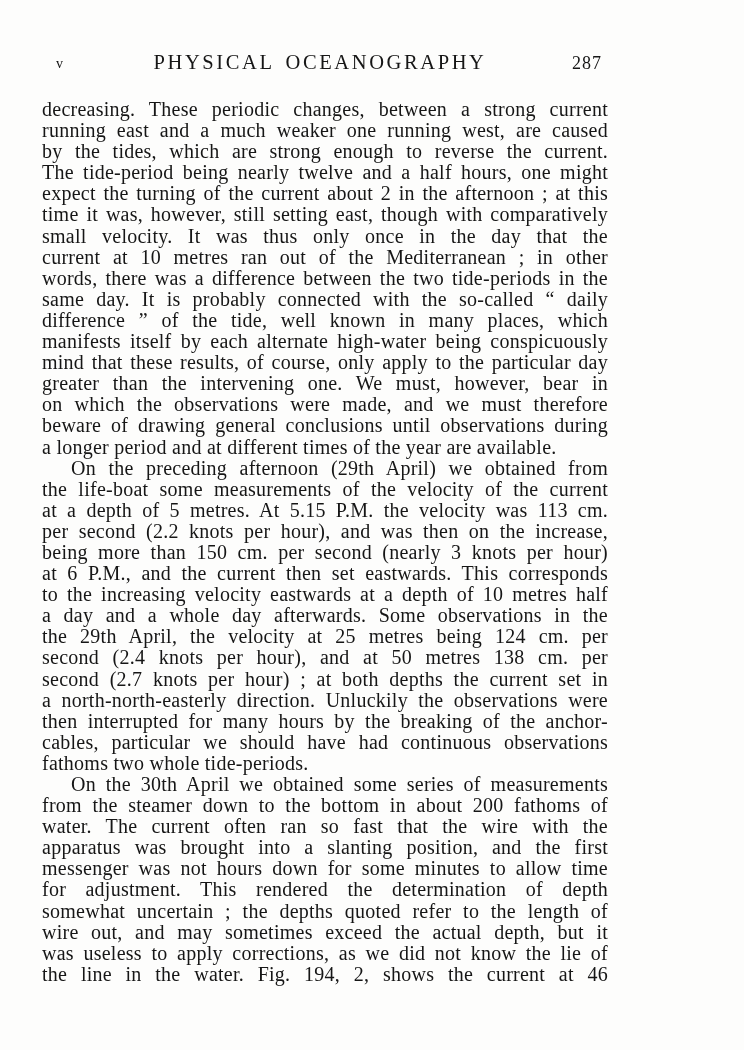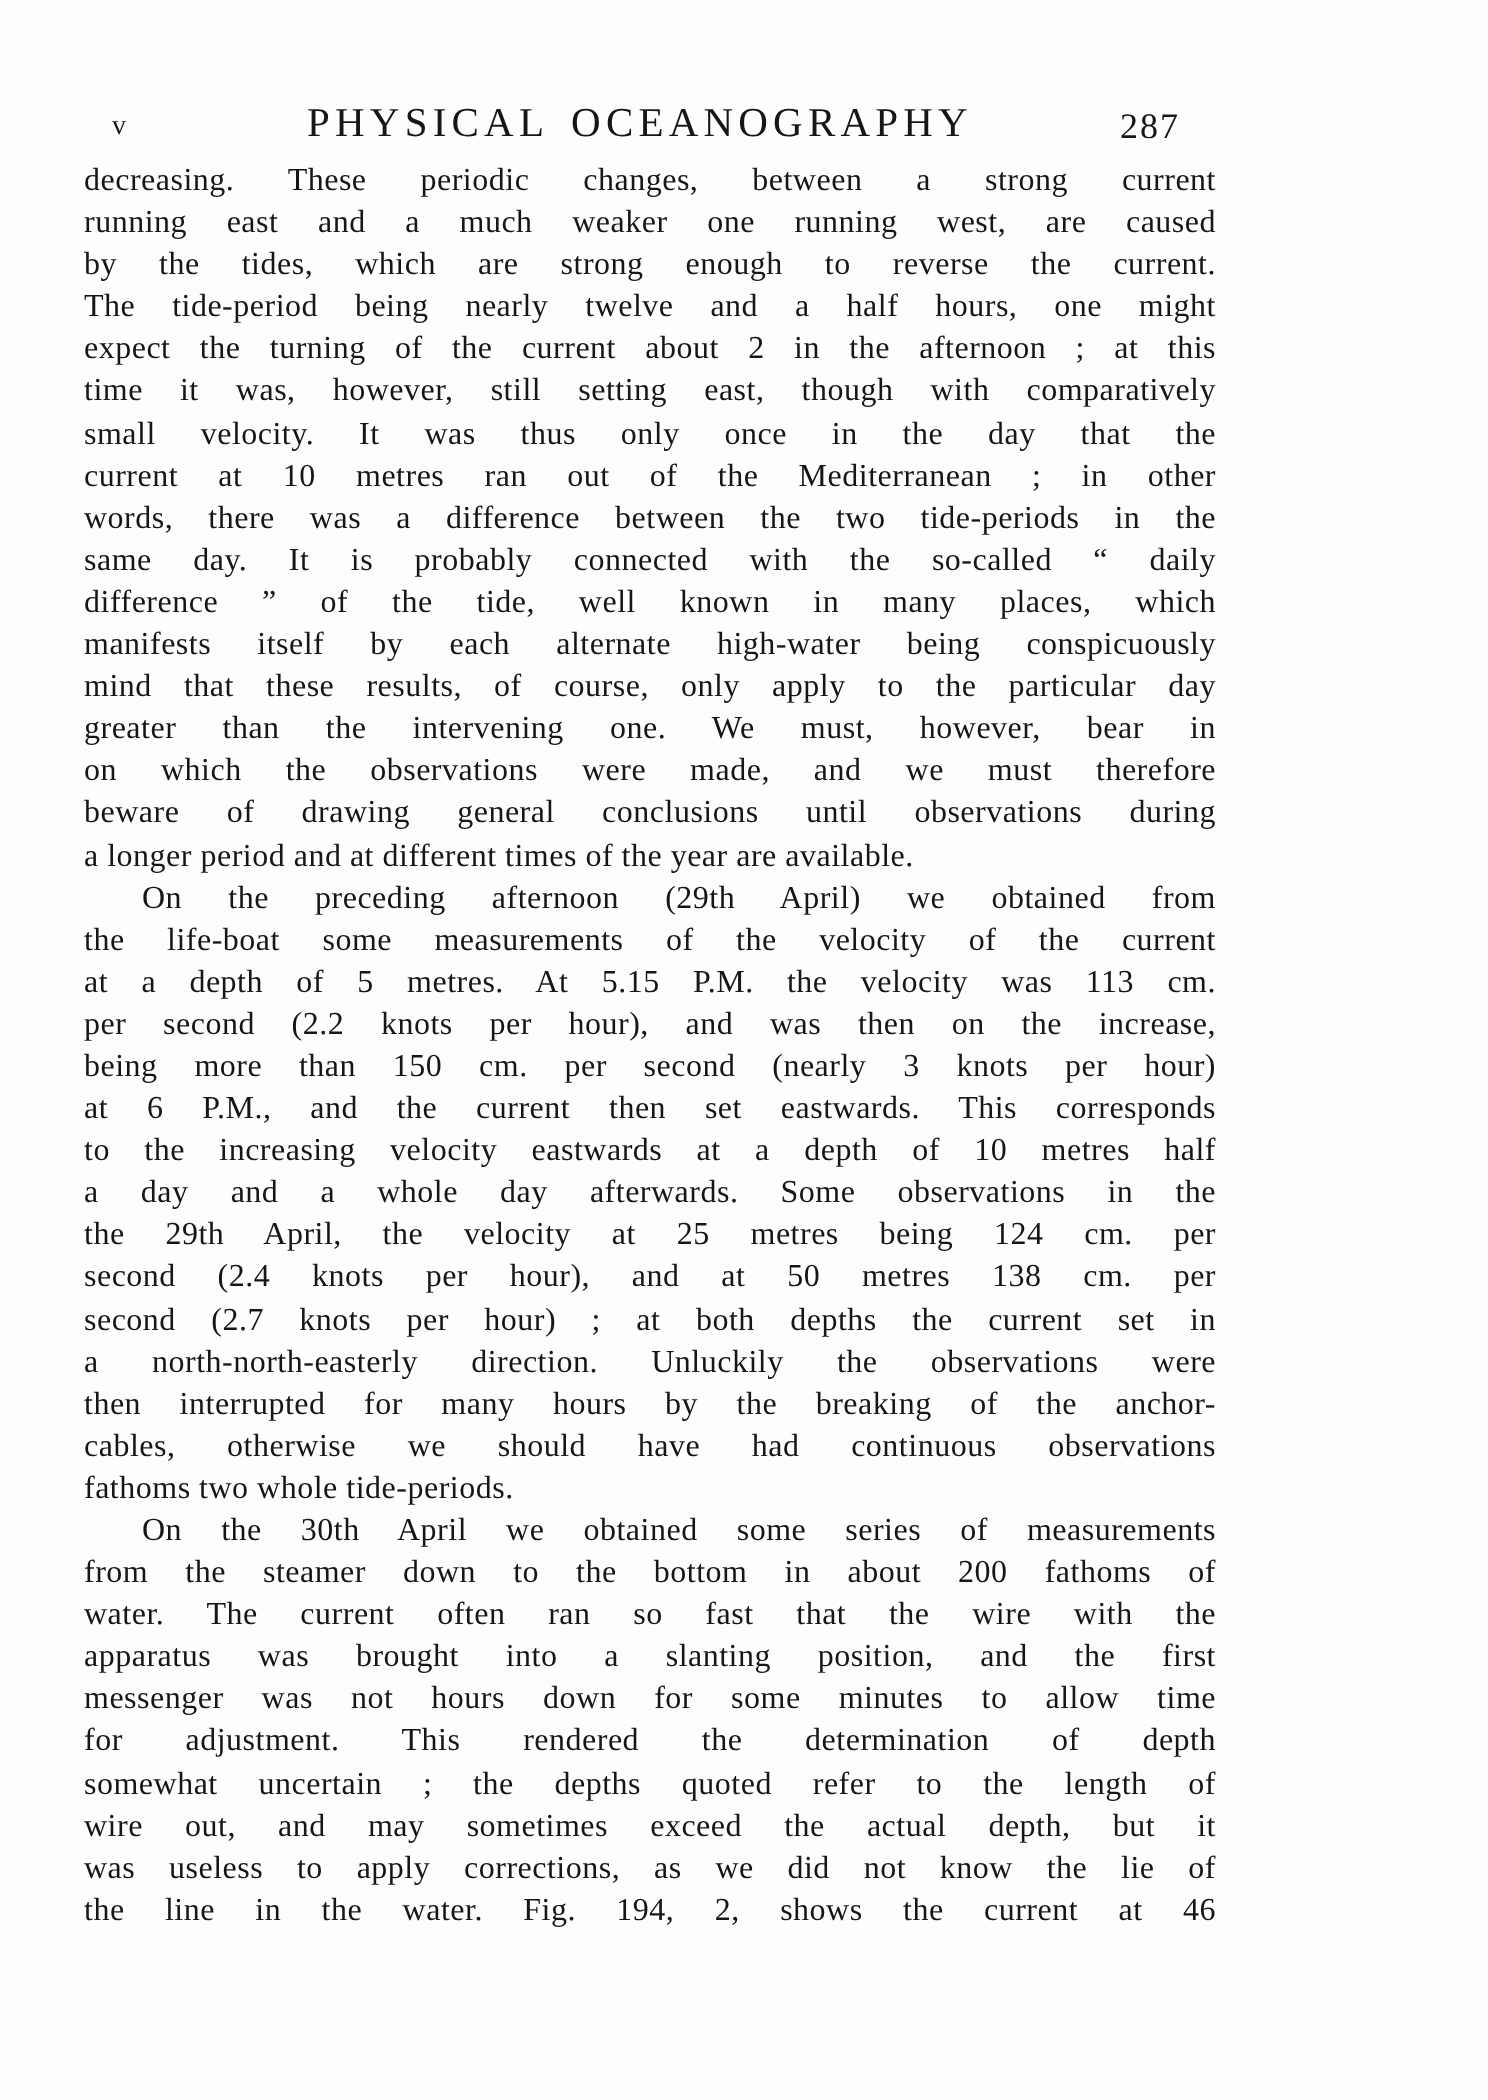--- a/index.html
+++ b/index.html
@@ -41,28 +41,28 @@
     bottom: 0;
     text-align: center;
     font-size: 20.5px;
     letter-spacing: 2.6px;
     word-spacing: 4px;
     font-weight: 500;
     margin-top: 28px;
   }
   .pagenum {
     position: absolute;
-    right: 18px;
+    right: 6px;
     bottom: 0;
     font-size: 18px;
     letter-spacing: 1px;
   }
   .body-text {
-    margin-top: 6px;
-    font-size: 16px;
+    margin-top: 25px;
+    font-size: 20px;
     line-height: 21.1px;
     letter-spacing: 0.25px;
   }
   .paragraph { margin: 0; }
   .line {
     text-align: justify;
     text-align-last: justify;
     white-space: normal;
   }
   .line.noj { text-align-last: left; }
@@ -105,21 +105,21 @@
           <div class="line">per second (2.2 knots per hour), and was then on the increase,</div>
           <div class="line">being more than 150 cm. per second (nearly 3 knots per hour)</div>
           <div class="line">at 6 P.M., and the current then set eastwards.  This corresponds</div>
           <div class="line">to the increasing velocity eastwards at a depth of 10 metres half</div>
           <div class="line">a day and a whole day afterwards.  Some observations in the</div>
           <div class="line">the 29th April, the velocity at 25 metres being 124 cm. per</div>
           <div class="line">second (2.4 knots per hour), and at 50 metres 138 cm. per</div>
           <div class="line">second (2.7 knots per hour) ; at both depths the current set in</div>
           <div class="line">a north-north-easterly direction.  Unluckily the observations were</div>
           <div class="line">then interrupted for many hours by the breaking of the anchor-</div>
-          <div class="line">cables, otherwise we should have had continuous observations</div>
+          <div class="line">cables, particular we should have had continuous observations</div>
           <div class="line noj">fathoms two whole tide-periods.</div>
         </div>
         <div class="paragraph">
           <div class="line indent">On the 30th April we obtained some series of measurements</div>
           <div class="line">from the steamer down to the bottom in about 200 fathoms of</div>
           <div class="line">water.  The current often ran so fast that the wire with the</div>
           <div class="line">apparatus was brought into a slanting position, and the first</div>
           <div class="line">messenger was not hours down for some minutes to allow time</div>
           <div class="line">for adjustment.  This rendered the determination of depth</div>
           <div class="line">somewhat uncertain ; the depths quoted refer to the length of</div>

